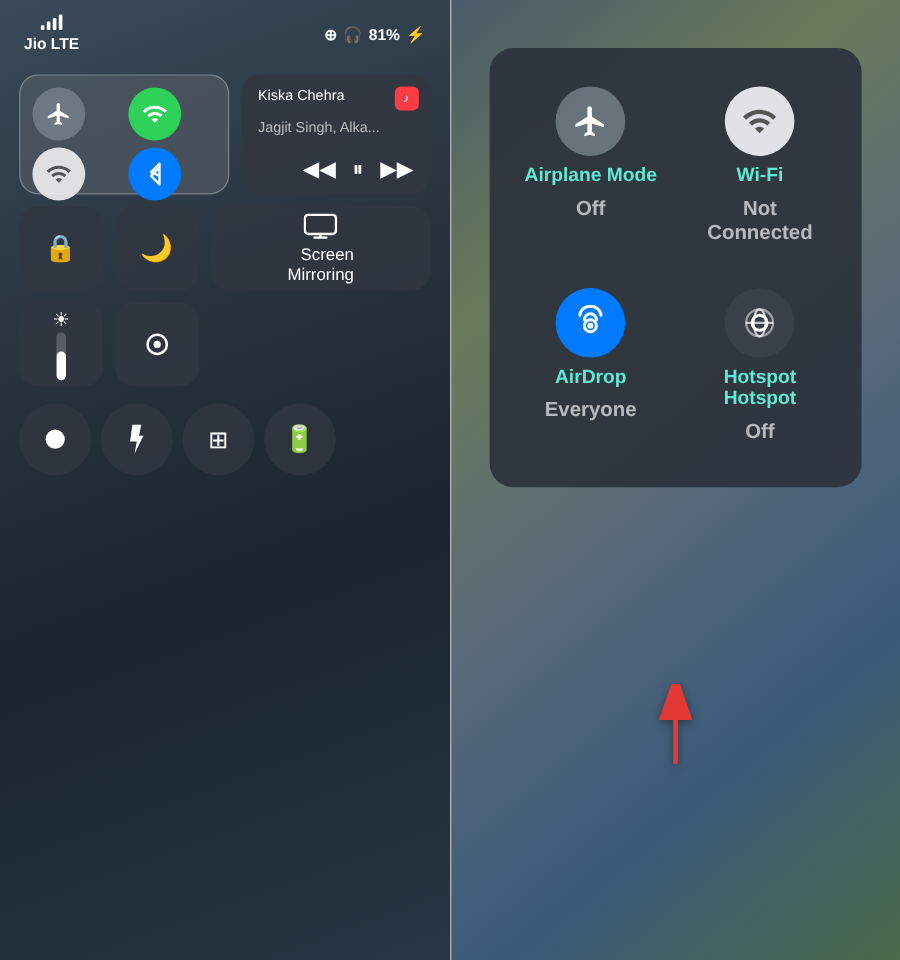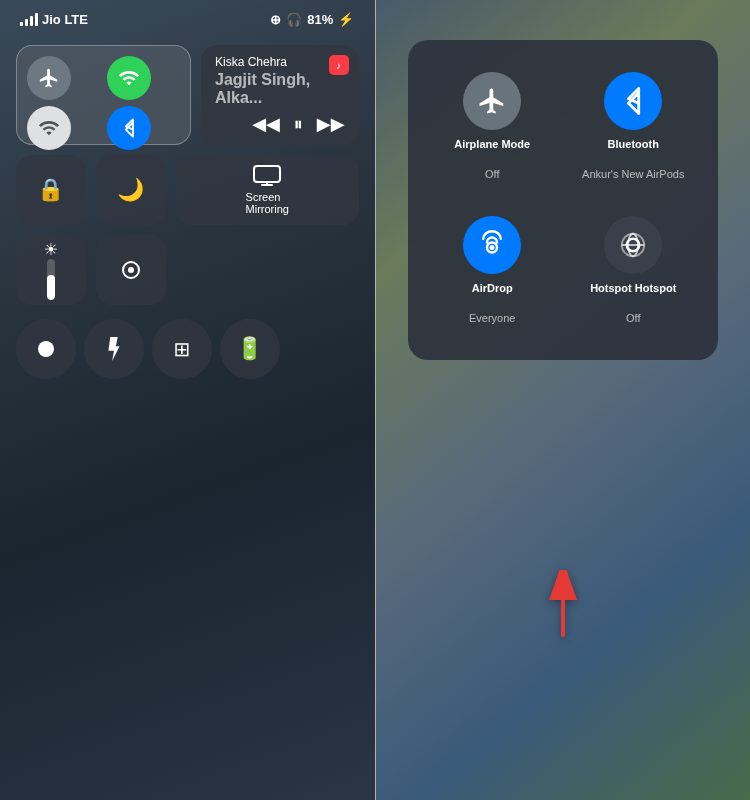--- a/index.html
+++ b/index.html
@@ -23,21 +23,21 @@
     
     .status-bar {
       display: flex;
       align-items: center;
       justify-content: space-between;
       padding: 12px 20px 8px;
       color: white;
       font-size: 13px;
       font-weight: 600;
     }
-    .status-left { display: flex; align-items: center; gap: 4px; }
+    .status-left { display: flex; align-items: center; gap: 4px; flex-direction: column; }
     .status-right { display: flex; align-items: center; gap: 5px; }
     .signal-bars { display: flex; align-items: flex-end; gap: 2px; }
     .signal-bar { background: white; width: 3px; border-radius: 1px; }
 
     
     .cc-grid {
       padding: 10px 16px;
       display: flex;
       flex-direction: column;
       gap: 10px;
@@ -221,30 +221,31 @@
       font-size: 26px;
     }
 
     .exp-icon-wrap.gray-bg { background: rgba(120,130,140,0.8); }
     .exp-icon-wrap.green-bg { background: #30d158; }
     .exp-icon-wrap.white-bg { background: rgba(235,235,240,0.95); }
     .exp-icon-wrap.blue-bg { background: #007aff; }
     .exp-icon-wrap.dark-bg { background: rgba(60,65,75,0.9); }
 
     .exp-label {
-      color: #ffffff;
-      font-size: 11px;
+      color: #5eead4;
+      font-size: 16px;
       font-weight: 600;
       text-align: center;
     }
     .exp-sublabel {
       color: rgba(255,255,255,0.65);
-      font-size: 11px;
+      font-size: 17px;
       text-align: center;
-      margin-top: 18px;
+      margin-top: 8px;
+      font-weight: bold;
     }
 
     
     .arrow-container {
       position: absolute;
       bottom: 160px;
       left: 50%;
       transform: translateX(-50%);
       display: flex;
       flex-direction: column;
@@ -304,42 +305,42 @@
         <div class="net-btn blue">
           <svg width="18" height="22" viewBox="0 0 18 28" fill="white">
             <path d="M14 7L5 16l9 9V3l-9 9 9 4" stroke="white" stroke-width="2.5" fill="none" stroke-linecap="round" stroke-linejoin="round"></path>
           </svg>
         </div>
       </div>
 
       <div class="media-tile">
         <div class="apple-music-icon">♪</div>
         <div style="color:white;font-size:12px;font-weight:400;padding-right:24px;">Kiska Chehra</div>
-        <div style="color:rgba(255,255,255,0.65);font-size:16px;font-weight:bold;">Jagjit Singh, Alka...</div>
+        <div style="color:rgba(255,255,255,0.65);font-size:12px;">Jagjit Singh, Alka...</div>
         <div class="media-controls">
           <span class="media-icon">◀◀</span>
           <span class="media-icon">⏸</span>
           <span class="media-icon">▶▶</span>
         </div>
       </div>
     </div>
 
     <div class="cc-row">
       <div class="small-tile">
         <span style="color:#ff453a;font-size:22px;">🔒</span>
       </div>
       <div class="small-tile">
         <span style="color:white;font-size:22px;">🌙</span>
       </div>
       <div class="small-tile wide" style="width:100px; border-radius:16px;">
         <svg width="28" height="22" viewBox="0 0 28 22" fill="none">
           <rect x="1" y="1" width="26" height="16" rx="3" stroke="white" stroke-width="2"></rect>
           <path d="M9 20h10M14 17v3" stroke="white" stroke-width="2" stroke-linecap="round"></path>
         </svg>
-        <span style="color:white;font-size:11px;text-align:left;">Screen<br>Mirroring</span>
+        <span style="color:white;font-size:14px;text-align:right;">Screen<br>Mirroring</span>
       </div>
     </div>
 
     <div class="cc-row">
       <div class="brightness-tile">
         <div style="display:flex;flex-direction:column;align-items:center;justify-content:space-between;height:60px;">
           <span style="color:white;font-size:16px;">☀</span>
           <div class="brightness-inner">
               <div class="brightness-fill"></div>
             </div>
@@ -383,30 +384,30 @@
       <div class="exp-icon-wrap gray-bg">
         <svg width="30" height="30" viewBox="0 0 24 24" fill="white">
           <path d="M21 16v-2l-8-5V3.5c0-.83-.67-1.5-1.5-1.5S10 2.67 10 3.5V9l-8 5v2l8-2.5V19l-2 1.5V22l3.5-1 3.5 1v-1.5L13 19v-5.5l8 2.5z"></path>
         </svg>
       </div>
       <span class="exp-label">Airplane Mode</span>
       <span class="exp-sublabel">Off</span>
     </div>
 
 
-
     <div class="exp-item">
-      <div class="exp-icon-wrap blue-bg">
-        <svg width="22" height="32" viewBox="0 0 18 28" fill="none">
-          <path d="M14 7L5 16l9 9V3l-9 9 9 4" stroke="white" stroke-width="2.5" fill="none" stroke-linecap="round" stroke-linejoin="round"></path>
-        </svg>
-      </div>
-      <span class="exp-label">Bluetooth</span>
-      <span class="exp-sublabel">Ankur's New AirPods</span>
-    </div>
+      <div class="exp-icon-wrap white-bg">
+        <svg width="30" height="30" viewBox="0 0 24 24" fill="#555">
+          <path d="M1 9l2 2c4.97-4.97 13.03-4.97 18 0l2-2C16.93 2.93 7.08 2.93 1 9zm8 8l3 3 3-3c-1.65-1.66-4.34-1.66-6 0zm-4-4l2 2c2.76-2.76 7.24-2.76 10 0l2-2C15.14 9.14 8.87 9.14 5 13z"></path>
+        </svg>
+      </div>
+      <span class="exp-label">Wi-Fi</span>
+      <span class="exp-sublabel">Not Connected</span>
+    </div>
+
 
     <div class="exp-item">
       <div class="exp-icon-wrap blue-bg">
         <svg width="30" height="30" viewBox="0 0 24 24" fill="none">
           <circle cx="12" cy="14" r="4" stroke="white" stroke-width="2" fill="none"></circle>
           <path d="M8 10C8 7.79 9.79 6 12 6s4 1.79 4 4" stroke="white" stroke-width="2" stroke-linecap="round"></path>
           <path d="M5 7C5 3.69 8.13 1 12 1s7 2.69 7 6" stroke="white" stroke-width="2" stroke-linecap="round"></path>
           <circle cx="12" cy="14" r="2" fill="white"></circle>
         </svg>
       </div>

